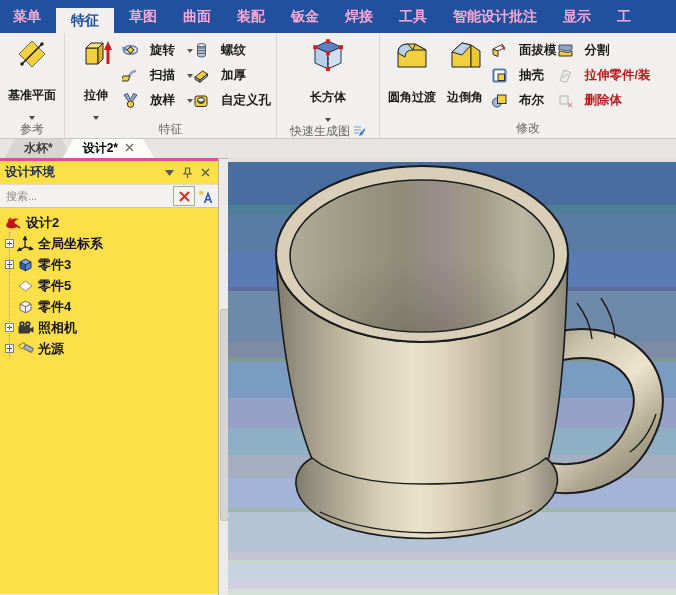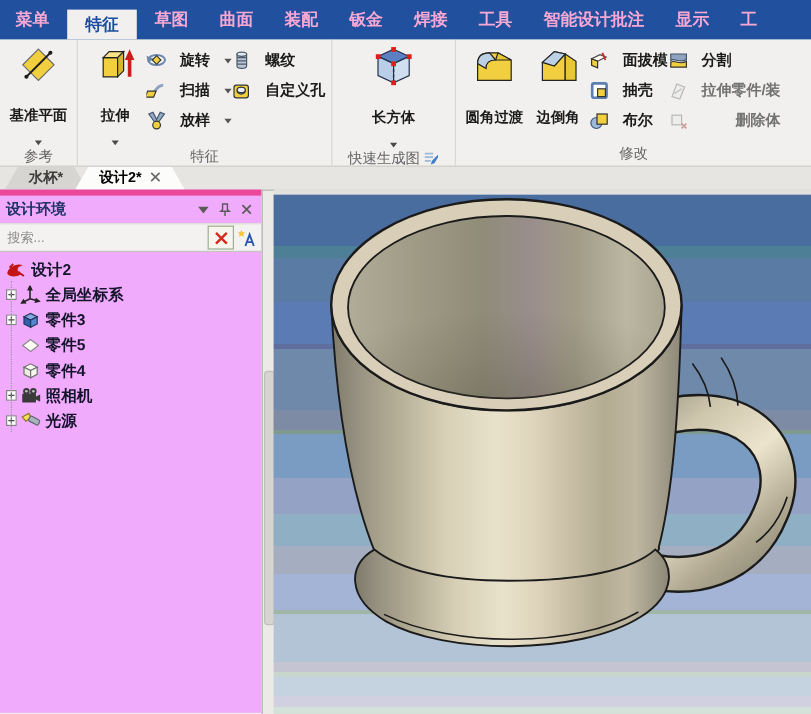--- a/index.html
+++ b/index.html
@@ -19,32 +19,32 @@
   .rgroup:last-child{border-right:none;}
   .rbody{flex:1;display:flex;align-items:flex-start;padding:3px 3px 0 3px;}
   .rlabel{height:19px;font-size:12px;color:#666;display:flex;align-items:center;justify-content:center;gap:3px;}
   .bigbtn{display:flex;flex-direction:column;align-items:center;gap:13px;padding:1px 3px;min-width:46px;}
   .bigbtn .blabel{font-size:12px;font-weight:bold;color:#1b1b1b;line-height:14px;white-space:nowrap;}
   .caret{width:0;height:0;border-left:3.5px solid transparent;border-right:3.5px solid transparent;
          border-top:4px solid #4a4a4a;margin-top:1px;}
   .scol{display:flex;flex-direction:column;justify-content:flex-start;padding-top:2px;}
   .sbtn{display:flex;align-items:center;gap:11px;height:25px;font-size:12.5px;font-weight:bold;color:#1b1b1b;white-space:nowrap;}
   .sbtn .caret{border-top-color:#555;margin:0 0 0 1px;}
-  .sbtn.disabled{color:#737373;justify-content:space-between;}
+  .sbtn.disabled{color:#b91c1c;}
   .icon16{width:17px;height:17px;flex:0 0 17px;}
   
   .tabbar{position:absolute;left:0;top:139px;width:100%;height:19px;background:#e7e5e2;
           display:flex;align-items:stretch;padding-left:4px;border-bottom:1px solid #cfcdc9;}
   .dtab{clip-path:polygon(11px 0,calc(100% - 11px) 0,100% 100%,0 100%);
         padding:0 20px;font-size:12px;font-weight:bold;line-height:19px;display:flex;align-items:center;gap:7px;}
   .dtab.inactive{background:#d7d5d1;color:#3a3a3a;margin-right:-10px;}
   .dtab.active{background:#fcfcfb;color:#000000;z-index:2;}
   
-  .sidepanel{position:absolute;left:0;top:158px;width:218px;bottom:1px;background:#f0abfc;
-             border-top:5px solid #ec4899;}
+  .sidepanel{position:absolute;left:0;top:158px;width:218px;bottom:1px;background:#fde047;
+             border-top:3px solid #ec4899;}
   .phead{height:23px;display:flex;align-items:center;padding:0 5px;}
   .phead .ptitle{font-size:12.5px;font-weight:bold;color:#1f3264;flex:1;}
   .hbtn{width:16px;height:16px;display:flex;align-items:center;justify-content:center;margin-left:2px;}
   .psearch{height:22px;display:flex;align-items:center;padding:0 3px 0 6px;background:#f3f2f0;
            border-top:1px solid #dddbd7;border-bottom:1px solid #c6c4c0;}
   .searchtext{flex:1;font-size:11px;color:#8a8a8a;}
   .xbtn{width:20px;height:18px;border:1px solid #9fae8e;background:#f6f6ef;display:flex;align-items:center;justify-content:center;}
   .filterbtn{width:20px;height:18px;display:flex;align-items:center;justify-content:center;}
   .ptree{padding:4px 0 0 2px;position:relative;}
   .trow{display:flex;align-items:center;height:21px;font-size:13px;font-weight:bold;color:#14142a;white-space:nowrap;}
@@ -153,20 +153,29 @@
         </div>
         <div class="scol">
           <div class="sbtn">
             <span class="icon16">
               <svg width="17" height="17" viewBox="0 0 17 17">
                 <path d="M4.5,3 h8 v10 a4,2 0 0 1 -8 0 z" fill="#b9c6d6" stroke="#4e5a68"></path>
                 <ellipse cx="8.5" cy="3.2" rx="4" ry="1.7" fill="#e0e8f0" stroke="#4e5a68"></ellipse>
                 <path d="M4.5,6 h8 M4.5,8.7 h8 M4.5,11.4 h8" stroke="#4e5a68" stroke-width="1"></path>
               </svg></span>
             <span>螺纹</span>
+          </div>
+          <div class="sbtn">
+            <span class="icon16">
+              <svg width="17" height="17" viewBox="0 0 17 17">
+                <polygon points="2,10 9.5,4 14.5,7 7,13" fill="#f2cf3e" stroke="#333"></polygon>
+                <polygon points="2,10 7,13 7,15.3 2,12.3" fill="#c9a52e" stroke="#333"></polygon>
+                <polygon points="7,13 14.5,7 14.5,9.3 7,15.3" fill="#8ba3c0" stroke="#333"></polygon>
+              </svg></span>
+            <span>加厚</span>
           </div>
           <div class="sbtn">
             <span class="icon16">
               <svg width="17" height="17" viewBox="0 0 17 17">
                 <rect x="2" y="4" width="12" height="10.5" rx="2" fill="#f2cf3e" stroke="#333"></rect>
                 <ellipse cx="8" cy="8.6" rx="3.4" ry="2.8" fill="#5b7fae" stroke="#333"></ellipse>
                 <ellipse cx="8" cy="7.9" rx="3.4" ry="2.2" fill="#e9eff6" stroke="#333"></ellipse>
               </svg></span>
             <span>自定义孔</span>
           </div>

